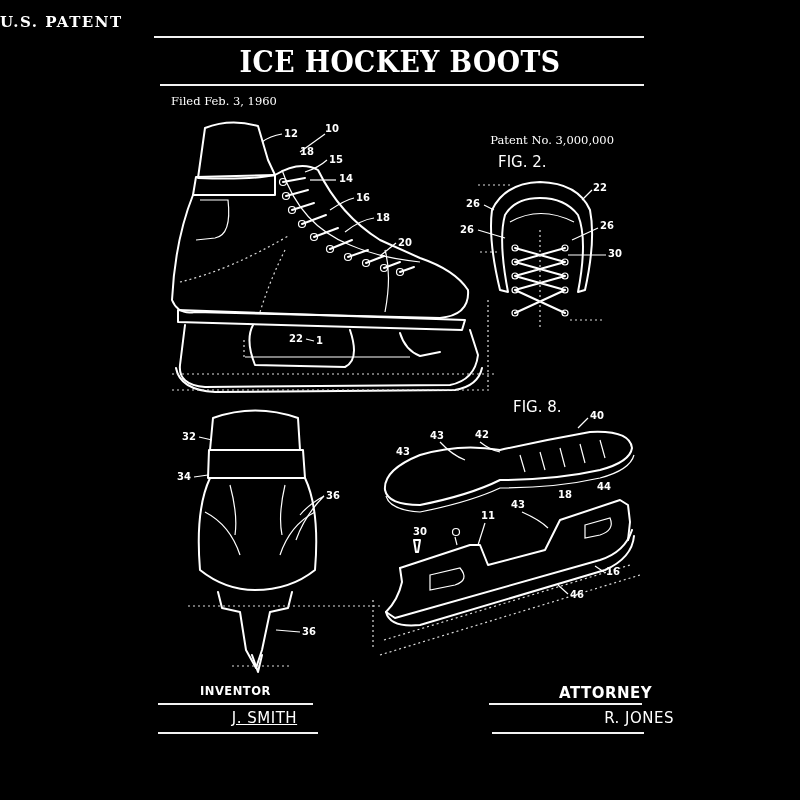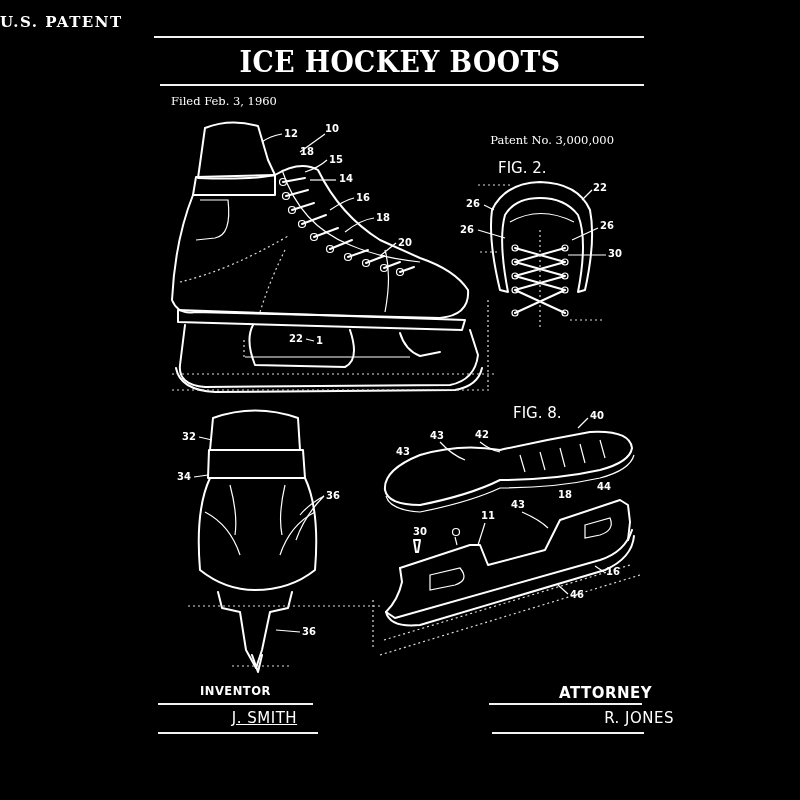--- a/index.html
+++ b/index.html
@@ -5,21 +5,21 @@
   html, body { margin:0; padding:0; background:#000; }
   body { width:800px; height:800px; position:relative; overflow:hidden; color:#fff; }
   .serif { font-family: "DejaVu Serif", "Liberation Serif", serif; }
   .sans { font-family: "DejaVu Sans", "Liberation Sans", sans-serif; margin-left: 29px; }
   .abs { position:absolute; }
   .rule { position:absolute; height:2px; background:#f2f2f2; }
   #supertitle { left:0; width:800px; top:13px; text-align:left; font-size:15px; font-weight:bold; letter-spacing:1.5px; }
   #title { left:0; width:800px; top:45px; text-align:center; font-size:29px; font-weight:bold; letter-spacing:0.5px; transform:scaleX(0.92); }
   #filed { left:171px; top:94px; font-size:11.5px; }
   #patentno { right:186px; top:94px; font-size:11.5px; text-align:center;margin-top:39px; }
-  .fig-label { font-family:"DejaVu Sans","Liberation Sans",sans-serif; font-size:15px;margin-top:6px; }
+  .fig-label { font-family:"DejaVu Sans","Liberation Sans",sans-serif; font-size:15px; }
   #fig2 { left:498px; top:153px; }
   #fig4 { left:513px; top:398px; }
   #inv-label { left:171px; top:684px; font-size:11.5px; font-weight:bold; letter-spacing:0.5px; }
   #att-label { left:530px; top:684px; font-size:15px; font-weight:bold; letter-spacing:0.5px; }
   #inv-name { left:158px; width:155px; top:709px; text-align:center; font-size:15px; letter-spacing:0.5px;text-decoration:underline; }
   #att-name { left:490px; width:155px; top:709px; text-align:right; font-size:15px; letter-spacing:0.5px; }
   svg.art { position:absolute; left:0; top:0; }
   svg .ln { fill:none; stroke:#fff; stroke-width:2; stroke-linejoin:round; stroke-linecap:round; }
   svg .thin { fill:none; stroke:#fff; stroke-width:1.2; }
   svg .dot { fill:none; stroke:#ddd; stroke-width:1.2; stroke-dasharray:2 3; }

